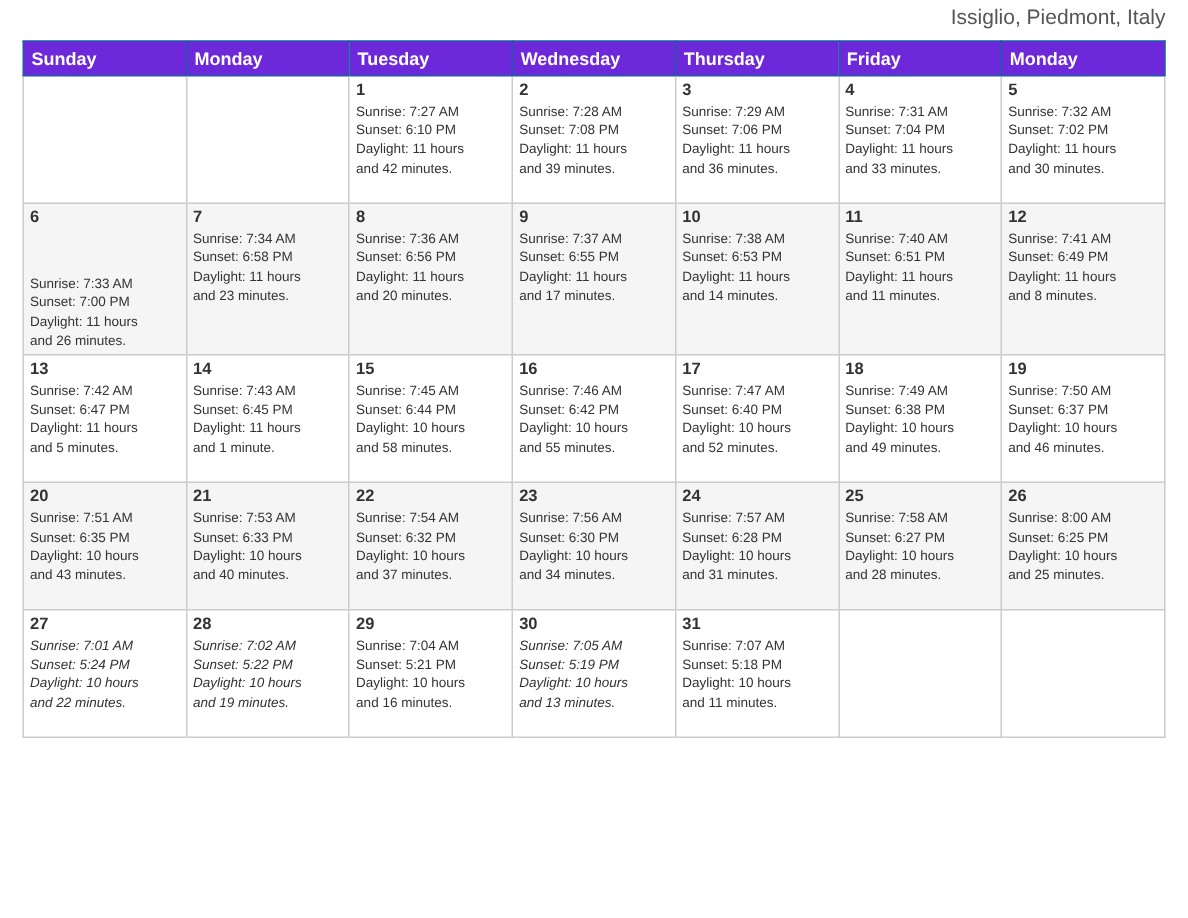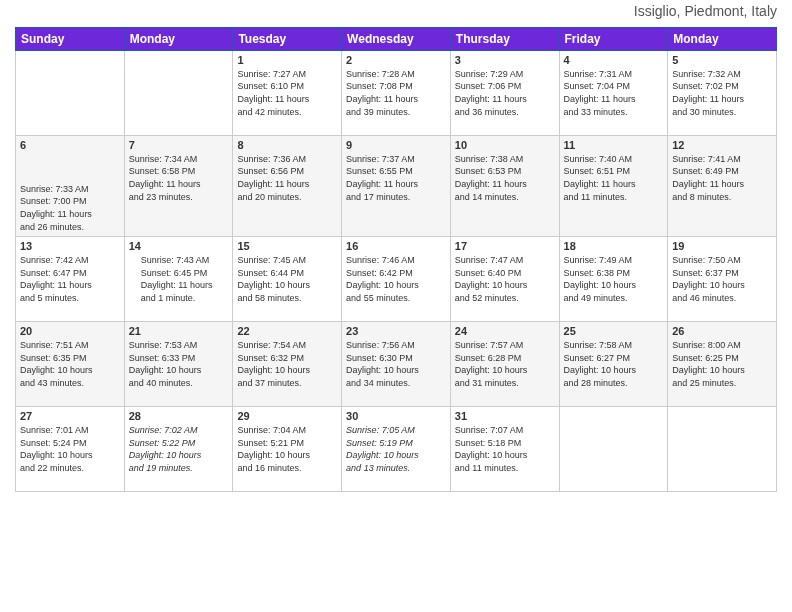--- a/index.html
+++ b/index.html
@@ -221,21 +221,21 @@
         <tr>
           <td>
             <span class="day-num">13</span>
             <div class="day-info" style="white-space: pre-line;">Sunrise: 7:42 AM
 Sunset: 6:47 PM
 Daylight: 11 hours
 and 5 minutes.</div>
           </td>
           <td>
             <span class="day-num">14</span>
-            <div class="day-info" style="white-space: pre-line; margin-left: 12px;">Sunrise: 7:43 AM
+            <div class="day-info" style="white-space: pre-line;">Sunrise: 7:43 AM
 Sunset: 6:45 PM
 Daylight: 11 hours
 and 1 minute.</div>
           </td>
           <td>
             <span class="day-num">15</span>
             <div class="day-info" style="white-space: pre-line;">Sunrise: 7:45 AM
 Sunset: 6:44 PM
 Daylight: 10 hours
 and 58 minutes.</div>
@@ -316,21 +316,21 @@
             <span class="day-num">26</span>
             <div class="day-info" style="white-space: pre-line;">Sunrise: 8:00 AM
 Sunset: 6:25 PM
 Daylight: 10 hours
 and 25 minutes.</div>
           </td>
         </tr>
         <tr>
           <td>
             <span class="day-num">27</span>
-            <div class="day-info" style="white-space: pre-line;">Sunrise: 7:01 AM
+            <div class="day-info" style="white-space: pre-line; font-style: italic;">Sunrise: 7:01 AM
 Sunset: 5:24 PM
 Daylight: 10 hours
 and 22 minutes.</div>
           </td>
           <td>
             <span class="day-num">28</span>
             <div class="day-info" style="white-space: pre-line; font-style: italic;">Sunrise: 7:02 AM
 Sunset: 5:22 PM
 Daylight: 10 hours
 and 19 minutes.</div>

